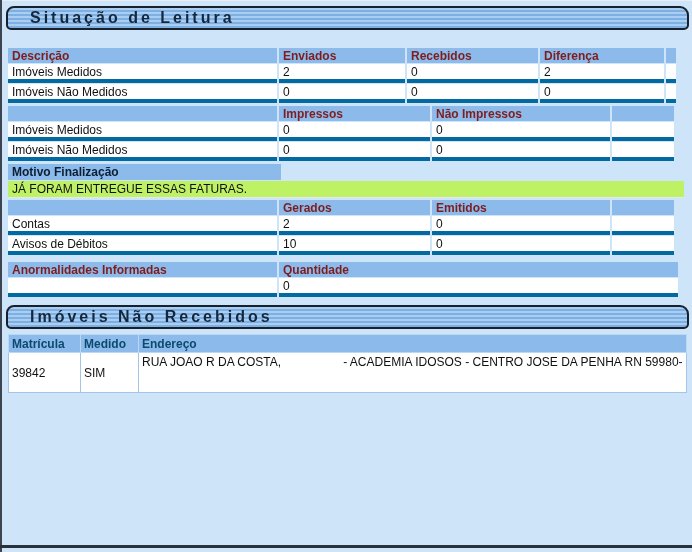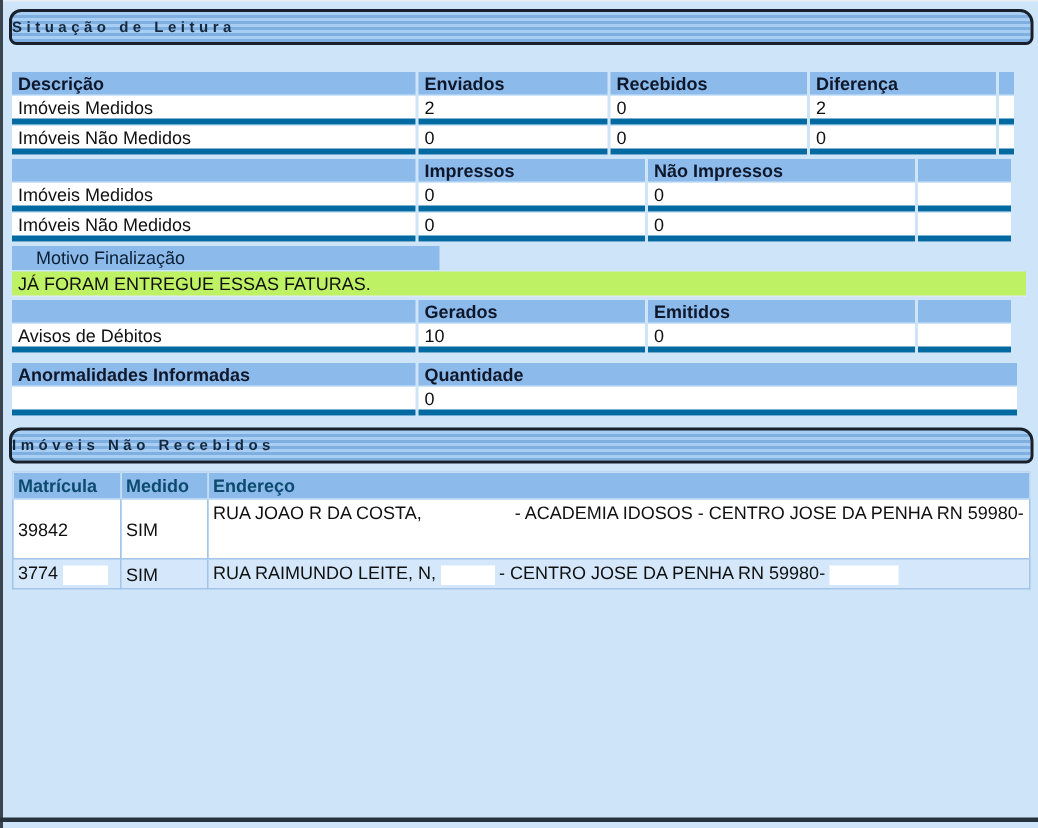--- a/index.html
+++ b/index.html
@@ -15,47 +15,47 @@
 
   
   .groupbar{
     margin-left:6px;width:679px;height:20px;
     border:2px solid #17202b;
     border-radius:8px 9px 5px 5px;
     background:repeating-linear-gradient(180deg,#a9cef3 0px,#a9cef3 2px,#7fafe0 2px,#7fafe0 4px);
     display:flex;align-items:center;
   }
   .groupbar span{
-    letter-spacing:3px;font-weight:bold;font-size:10px;color:#14273c;
+    padding-left:22px;letter-spacing:3px;font-weight:bold;font-size:16px;color:#14273c;
     white-space:nowrap;
   }
   .gb1{margin-top:6px;}
   .gb2{margin-top:7px;}
 
   
   table.t{
     border-collapse:separate;border-spacing:2px 1px;
     table-layout:fixed;margin-left:6px;background:transparent;
   }
   table.t td{
     height:15px;padding:0 0 0 4px;vertical-align:middle;
     white-space:nowrap;overflow:hidden;background:#fff;
     border-bottom:4px solid #0369a1;
   }
   table.t tr.hdr td{
-    background:#8cbaeb;color:#0f172a;font-weight:bold;border-bottom:none;
+    background:#8cbaeb;color:#7f1d1d;font-weight:bold;border-bottom:none;
   }
   .tA{margin-top:17px;}
   .tB{margin-top:1px;}
   .tC{margin-top:1px;}
   .tD{margin-top:5px;}
 
   .motivo-hdr{
     margin:2px 0 0 8px;width:269px;height:16px;line-height:16px;
-    background:#8cbaeb;color:#0b1e33;font-weight:normal;padding-left:16px;
+    background:#8cbaeb;color:#0b1e33;font-weight:bold;padding-left:4px;
   }
   .motivo-text{
     margin:1px 0 0 8px;width:672px;height:16px;line-height:16px;
     background:#bef264;padding-left:4px;border-bottom:1px solid #dfe9f3;white-space:nowrap;
   }
 
   
   table.tE{
     border-collapse:collapse;table-layout:fixed;margin:5px 0 0 8px;
     border:1px solid #8fb4da;
@@ -162,20 +162,26 @@
       <col style="width:62px">
     </colgroup>
   <tbody>
       <tr class="hdr">
     <td></td>
     <td>Gerados</td>
     <td>Emitidos</td>
     <td></td>
   </tr>
   <tr>
+    <td>Contas</td>
+    <td>2</td>
+    <td>0</td>
+    <td></td>
+  </tr>
+  <tr>
     <td>Avisos de Débitos</td>
     <td>10</td>
     <td>0</td>
     <td></td>
   </tr>
 </tbody>
   </table>
 
 <table class="t tD">
   <colgroup>
@@ -208,19 +214,14 @@
       <tr class="hdr">
     <td>Matrícula</td>
     <td class="ctr">Medido</td>
     <td>Endereço</td>
   </tr>
   <tr class="r1">
     <td class="ctr">39842</td>
     <td class="ctr">SIM</td>
     <td class="addr-top"><span>RUA JOAO R DA COSTA,</span><span class="sp60"></span><span>- ACADEMIA IDOSOS - CENTRO JOSE DA PENHA RN 59980-</span></td>
   </tr>
-  <tr class="r2">
-    <td class="ctr"><span>3774</span><span class="redact w30"></span></td>
-    <td class="ctr">SIM</td>
-    <td class="ctr"><span>RUA RAIMUNDO LEITE, N,</span><span class="redact w36"></span><span>- CENTRO JOSE DA PENHA RN 59980-</span><span class="redact w46"></span></td>
-  </tr>
 </tbody>
   </table>
 
 </body></html>

